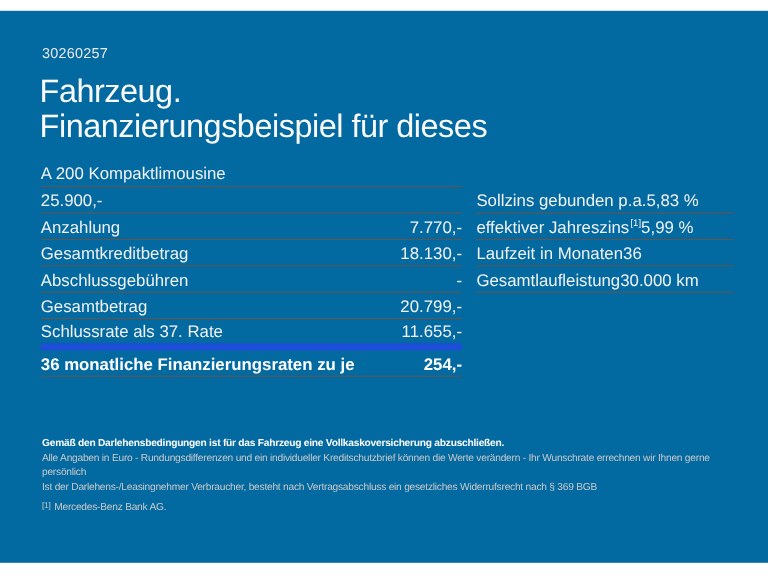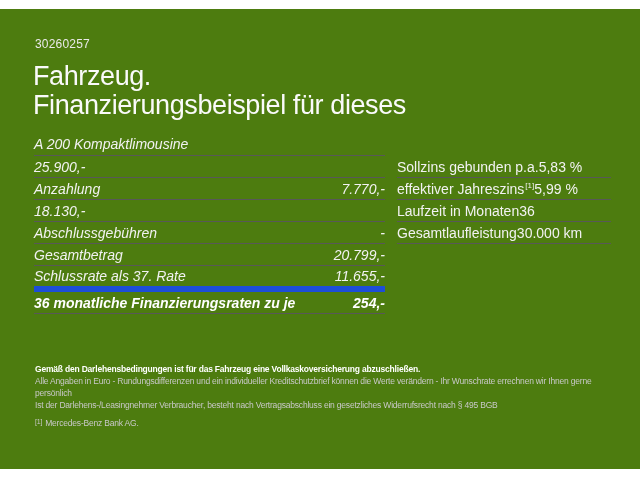--- a/index.html
+++ b/index.html
@@ -6,39 +6,38 @@
   body {
     width:640px; height:480px;
     background:#ffffff;
     font-family:"Liberation Sans", sans-serif;
     position:relative;
     overflow:hidden;
   }
   .canvas {
     position:absolute; left:0; top:9px;
     width:640px; height:460px;
-    background:#4d7c0f;
+    background:#0369a1;
     color:#f2f2f2;
   }
   .code {
     position:absolute; left:35px; top:29px;
     font-size:12px; line-height:12px;
     color:#e9e9e9; letter-spacing:0.2px;
   }
   .title {
     position:absolute; left:33px; top:53px;
     font-size:27px; line-height:29px;
     font-weight:400; letter-spacing:-0.4px;
     color:#fafafa;
   }
   
   .left-table {
     position:absolute; left:34px; top:124px;
     width:351px;
-    font-style:italic;
   }
   .model-row {
     height:22px; line-height:22px;
     font-size:14px;
     border-bottom:1px solid #585858;
     color:#f2f2f2;
   }
   .frow {
     height:21px;
     display:flex; justify-content:space-between; align-items:center;
@@ -96,20 +95,21 @@
     <div class="model-row">A 200 Kompaktlimousine</div>
 
     <div class="frow">
       <span class="val">25.900,-</span>
     </div>
     <div class="frow">
       <span>Anzahlung</span>
       <span class="val">7.770,-</span>
     </div>
     <div class="frow">
+      <span>Gesamtkreditbetrag</span>
       <span class="val">18.130,-</span>
     </div>
     <div class="frow">
       <span>Abschlussgebühren</span>
       <span class="val">-</span>
     </div>
     <div class="frow">
       <span>Gesamtbetrag</span>
       <span class="val">20.799,-</span>
     </div>
@@ -138,17 +138,17 @@
     </div>
     <div class="rrow">
       <span>Gesamtlaufleistung</span>
       <span class="val">30.000 km</span>
     </div>
   </div>
 
   <div class="footer">
     <p class="bold-line">Gemäß den Darlehensbedingungen ist für das Fahrzeug eine Vollkaskoversicherung abzuschließen.</p>
     <p>Alle Angaben in Euro - Rundungsdifferenzen und ein individueller Kreditschutzbrief können die Werte verändern - Ihr Wunschrate errechnen wir Ihnen gerne persönlich</p>
-    <p>Ist der Darlehens-/Leasingnehmer Verbraucher, besteht nach Vertragsabschluss ein gesetzliches Widerrufsrecht nach § 495 BGB</p>
+    <p>Ist der Darlehens-/Leasingnehmer Verbraucher, besteht nach Vertragsabschluss ein gesetzliches Widerrufsrecht nach § 369 BGB</p>
     <p class="marker-line"><span class="marker">[1]</span><span>Mercedes-Benz Bank AG.</span></p>
   </div>
 
 </div>
 
 </body></html>

